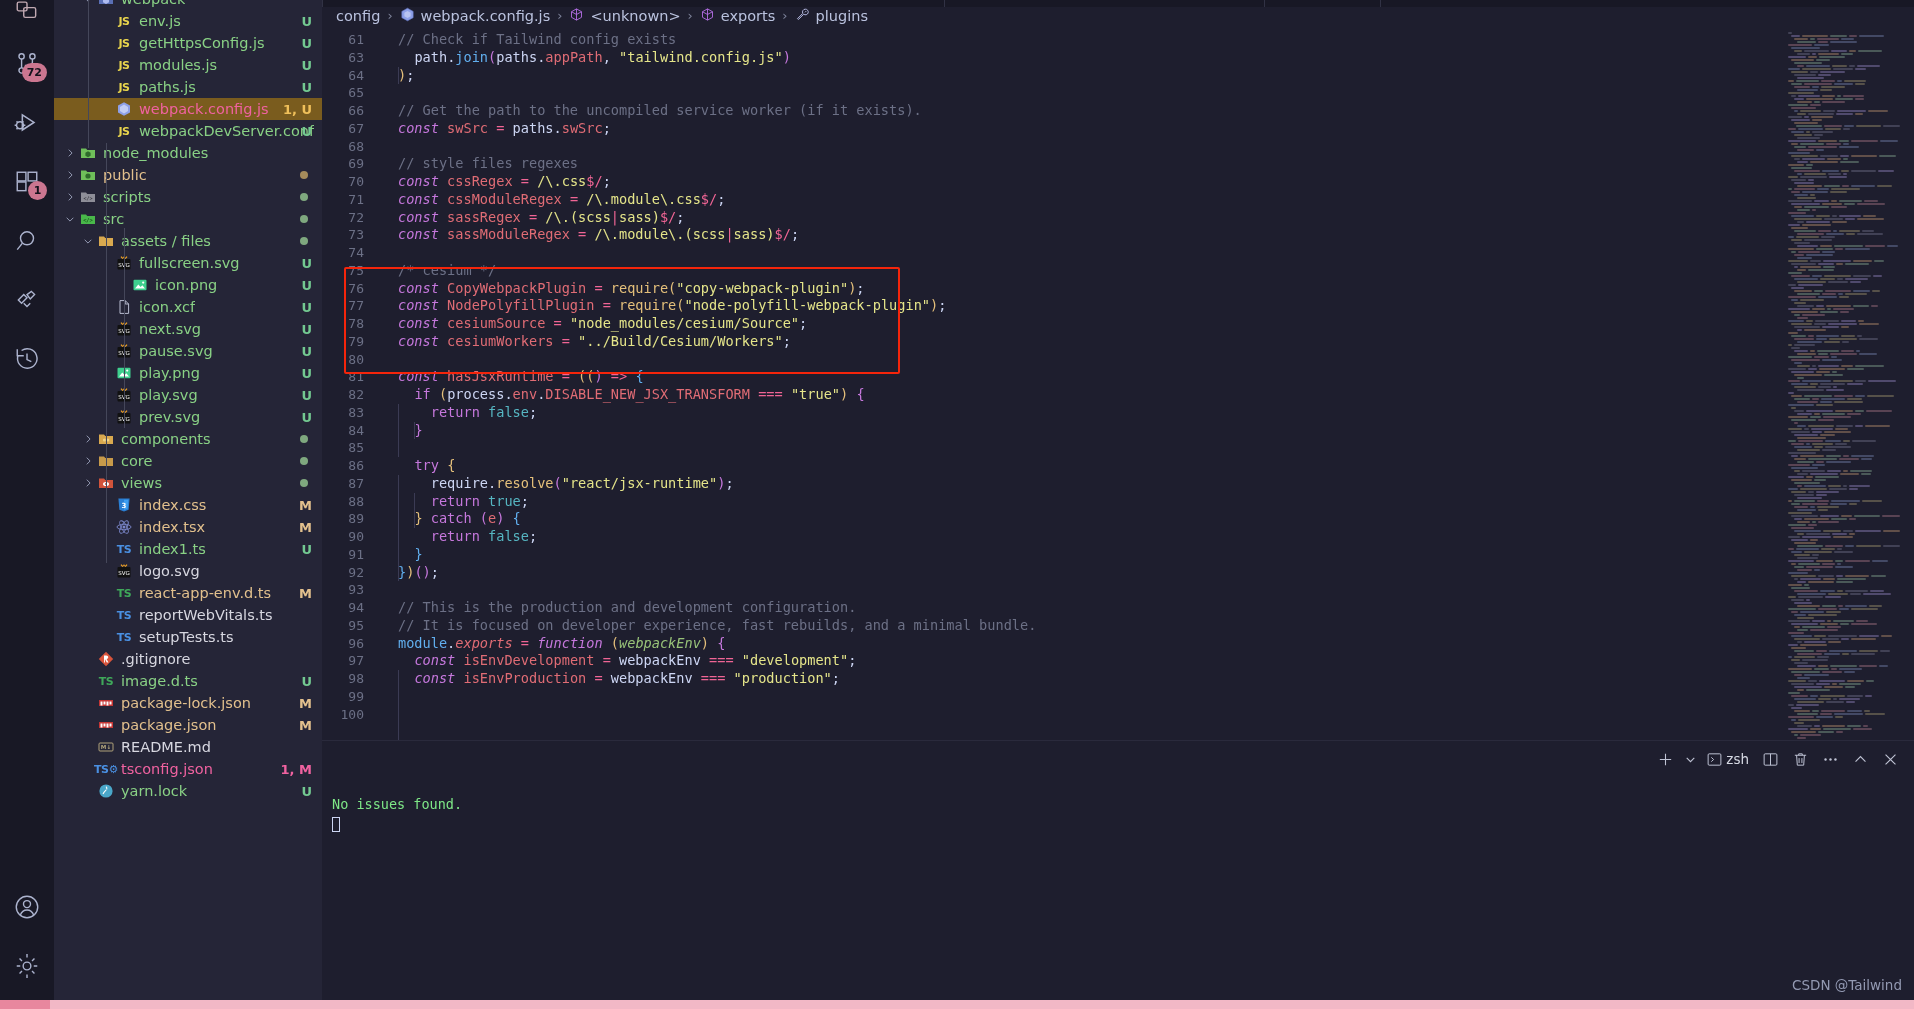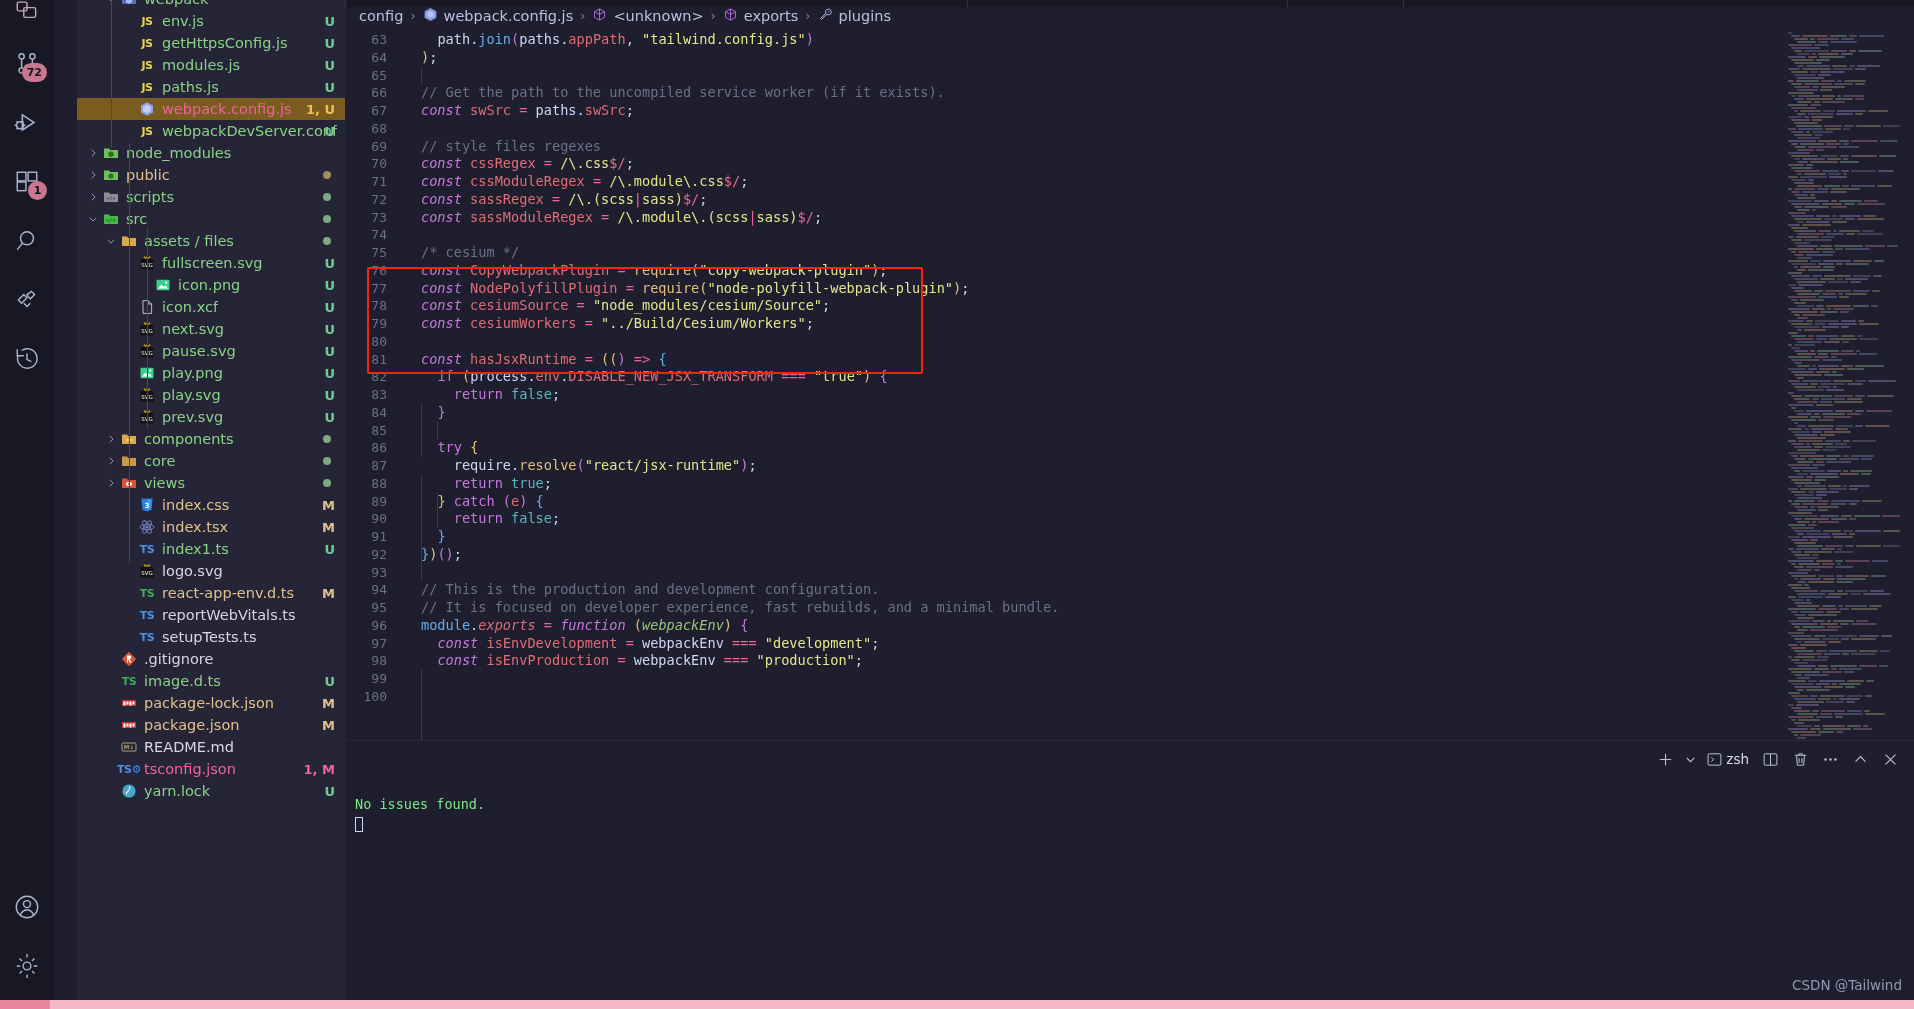--- a/index.html
+++ b/index.html
@@ -30,21 +30,20 @@
     font-size: 11px; font-weight: bold; line-height: 19px; text-align: center;
     font-family: "DejaVu Sans", sans-serif;
   }
   .act-spacer { flex: 1 1 auto; }
 
   
   .sidebar {
     width: 268px; flex: 0 0 268px; height: 1009px;
     background: #252537; overflow: hidden; position: relative;
     padding-top: 0;
-    margin-left: 23px;
   }
   .tree { position: relative; top: -12px; }
   .row {
     height: 22px; display: flex; align-items: center;
     font-size: 14.5px; color: #89d185; white-space: nowrap;
     position: relative; padding-right: 8px;
   }
   .row.selected { background: #7a5c1e; }
   .twisty {
     width: 16px; flex: 0 0 16px; text-align: center;
@@ -752,20 +751,21 @@
           <svg width="15" height="15" viewBox="0 0 24 24" fill="none" stroke="#b4b8e0" stroke-width="1.6">
               <path d="M16.5 3.5a4.5 4.5 0 0 0-4 6.6L4 18.6 5.4 20l8.5-8.5a4.5 4.5 0 1 0 2.6-8zM18 6.5l-2 2"></path>
             </svg>
         </span>
         <span>plugins</span>
       </span>
     </div>
 
     <div class="editor-wrap">
       <div class="code-area" id="code">
+          <div class="cline"><span class="ln">61</span><span class="ctext"><span class="t-com">// Check if Tailwind config exists</span></span></div>
           <div class="cline"><span class="ln">63</span><span class="ctext"><span>  </span><span class="t-punc">path</span><span class="t-punc">.</span><span class="t-mod">join</span><span class="t-par2">(</span><span class="t-punc">paths</span><span class="t-punc">.</span><span class="t-prop">appPath</span><span class="t-punc">,</span><span> </span><span class="t-str">"tailwind.config.js"</span><span class="t-par2">)</span></span></div>
           <div class="cline"><span class="ln">64</span><span class="ctext"><span class="t-par1">)</span><span class="t-punc">;</span></span></div>
           <div class="cline"><span class="ln">65</span><span class="ctext"></span></div>
           <div class="cline"><span class="ln">66</span><span class="ctext"><span class="t-com">// Get the path to the uncompiled service worker (if it exists).</span></span></div>
           <div class="cline"><span class="ln">67</span><span class="ctext"><span class="t-kw">const</span><span> </span><span class="t-var">swSrc</span><span> </span><span class="t-op">=</span><span> </span><span class="t-punc">paths</span><span class="t-punc">.</span><span class="t-prop">swSrc</span><span class="t-punc">;</span></span></div>
           <div class="cline"><span class="ln">68</span><span class="ctext"></span></div>
           <div class="cline"><span class="ln">69</span><span class="ctext"><span class="t-com">// style files regexes</span></span></div>
           <div class="cline"><span class="ln">70</span><span class="ctext"><span class="t-kw">const</span><span> </span><span class="t-var">cssRegex</span><span> </span><span class="t-op">=</span><span> </span><span class="t-str">/\.css</span><span class="t-op">$/</span><span class="t-punc">;</span></span></div>
           <div class="cline"><span class="ln">71</span><span class="ctext"><span class="t-kw">const</span><span> </span><span class="t-var">cssModuleRegex</span><span> </span><span class="t-op">=</span><span> </span><span class="t-str">/\.module\.css</span><span class="t-op">$/</span><span class="t-punc">;</span></span></div>
           <div class="cline"><span class="ln">72</span><span class="ctext"><span class="t-kw">const</span><span> </span><span class="t-var">sassRegex</span><span> </span><span class="t-op">=</span><span> </span><span class="t-str">/\.(scss</span><span class="t-op">|</span><span class="t-str">sass)</span><span class="t-op">$/</span><span class="t-punc">;</span></span></div>

